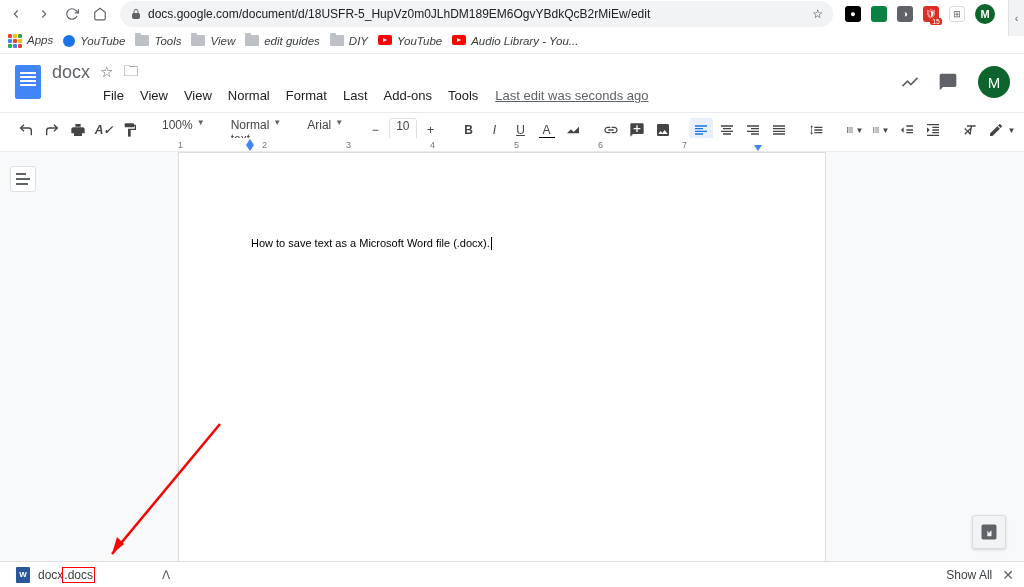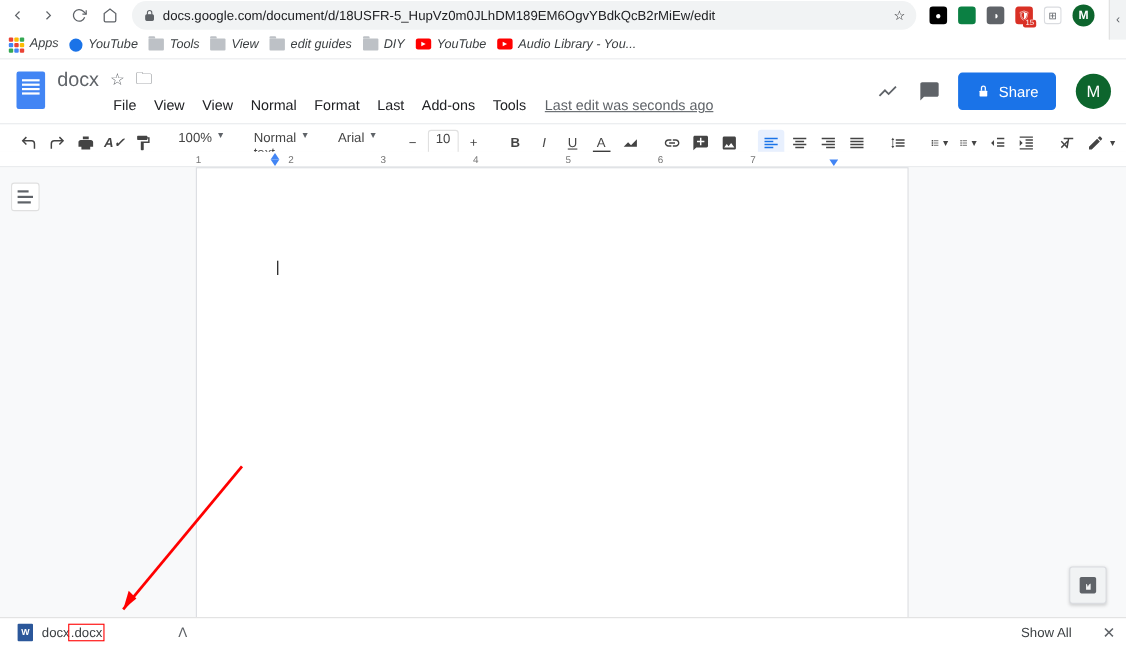--- a/index.html
+++ b/index.html
@@ -83,21 +83,21 @@
 .explore-btn{position:absolute;right:18px;bottom:12px;width:34px;height:34px;background:#f1f3f4;border:1px solid #dadce0;border-radius:3px;display:flex;align-items:center;justify-content:center;cursor:pointer;box-shadow:0 1px 3px rgba(0,0,0,0.15);}
 .explore-btn svg{fill:#5f6368;}
 .side-toggle{position:absolute;right:0;top:0;width:16px;height:36px;background:#f1f3f4;display:flex;align-items:center;justify-content:center;cursor:pointer;font-size:11px;color:#5f6368;border-left:1px solid #e0e0e0;}
 
 
 .dl-shelf{position:absolute;left:0;right:0;bottom:0;height:26px;border-top:1px solid #e0e0e0;background:#fff;display:flex;align-items:center;padding:0 10px;font-size:12px;color:#3c4043;}
 .dl-item{display:flex;align-items:center;gap:8px;height:20px;padding:0 6px;cursor:pointer;}
 .dl-file-icon{width:14px;height:16px;background:#2b579a;border-radius:1px;position:relative;display:flex;align-items:center;justify-content:center;color:#fff;font-size:8px;font-weight:bold;}
 .dl-name .ext-hl{outline:1.5px solid #ff0000;padding:0 1px;}
 .dl-caret{margin-left:60px;cursor:pointer;color:#5f6368;}
-.dl-right{margin-left:auto;display:flex;align-items:center;gap:28px;}
+.dl-right{margin-left:auto;display:flex;align-items:center;gap:10px;}
 .dl-close{cursor:pointer;color:#5f6368;font-size:14px;}
 
 
 .arrow-ann{position:absolute;pointer-events:none;}
 .arrow-ann line{stroke:#ff0000;stroke-width:2.5;}
 .arrow-ann polygon{fill:#ff0000;}
 </style>
 </head>
 <body>
 
@@ -217,27 +217,20 @@
     <div class="hr-btn">
         <svg width="20" height="20" viewBox="0 0 24 24" fill="none" stroke="#5f6368" stroke-width="2">
           <polyline points="3 17 9 11 13 15 21 7"></polyline>
         </svg>
       </div>
     <div class="hr-btn">
         <svg width="20" height="20" viewBox="0 0 24 24" fill="#5f6368">
           <path d="M20 2H4c-1.1 0-2 .9-2 2v18l4-4h14c1.1 0 2-.9 2-2V4c0-1.1-.9-2-2-2z"></path>
         </svg>
       </div>
-    <button class="share-btn">
-      <svg width="14" height="14" viewBox="0 0 24 24">
-          <rect x="6" y="11" width="12" height="9" rx="1"></rect>
-          <path d="M9 11V7a3 3 0 0 1 6 0v4" fill="none" stroke="#fff" stroke-width="2"></path>
-        </svg>
-      <span>Share</span>
-    </button>
     <div class="avatar-lg">M</div>
   </div>
 </div>
 
 <div class="toolbar">
   <div class="tb-btn">
       <svg width="16" height="16" viewBox="0 0 24 24" fill="none" stroke="#444" stroke-width="2">
         <polyline points="9 14 4 9 9 4"></polyline>
         <path d="M20 20v-7a4 4 0 0 0-4-4H4"></path>
       </svg>
@@ -400,34 +393,34 @@
       </div>
   </div>
   <div class="left-gutter">
     <div class="outline-btn">
         <span></span>
         <span></span>
         <span></span>
       </div>
   </div>
   <div class="page">
-    <span class="cursor"></span>
+    <span class="doc-text">How to save text as a Microsoft Word file (.docx).</span><span class="cursor"></span>
   </div>
   <div class="explore-btn">
     <svg width="20" height="20" viewBox="0 0 24 24">
         <path d="M19 3H5c-1.1 0-2 .9-2 2v14c0 1.1.9 2 2 2h14c1.1 0 2-.9 2-2V5c0-1.1-.9-2-2-2zm-5 11.5l-2.5-2.5-2.5 2.5V7h5v7.5z" transform="rotate(180 12 12)"></path>
         <polygon points="12,6 13,9 16,10 13,11 12,14 11,11 8,10 11,9"></polygon>
       </svg>
   </div>
 </div>
 
 <div class="dl-shelf">
   <div class="dl-item">
     <div class="dl-file-icon">W</div>
-    <span class="dl-name"><span>docx</span><span class="ext-hl">.docx</span></span>
+    <span class="dl-name"><span>docx</span><span class="ext-hl">.docs</span></span>
     <span class="dl-caret">ᐱ</span>
   </div>
   <div class="dl-right">
     <span style="cursor:pointer">Show All</span>
     <span class="dl-close">✕</span>
   </div>
 </div>
 
 <svg class="arrow-ann" style="left:0;top:0" width="1024" height="587">
   <line x1="220" y1="424" x2="112" y2="554"></line>

